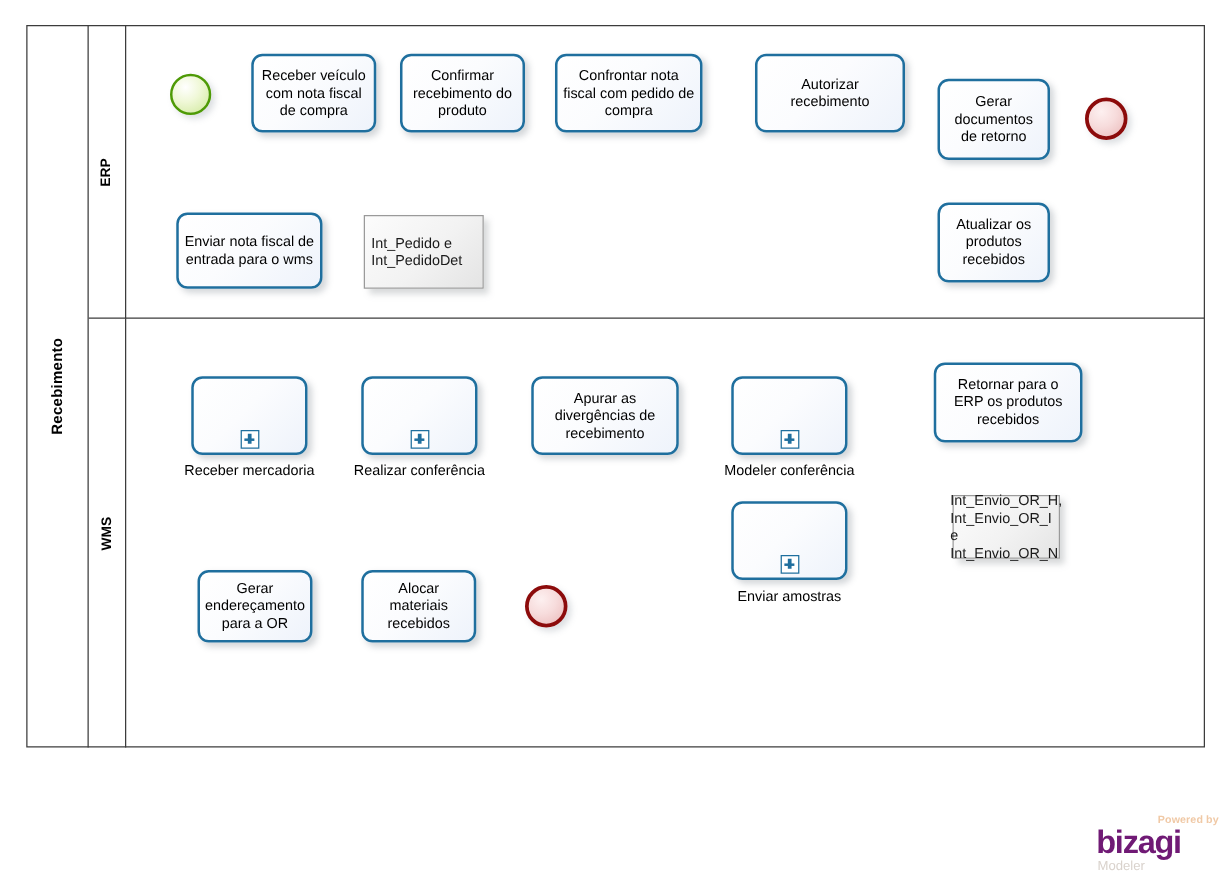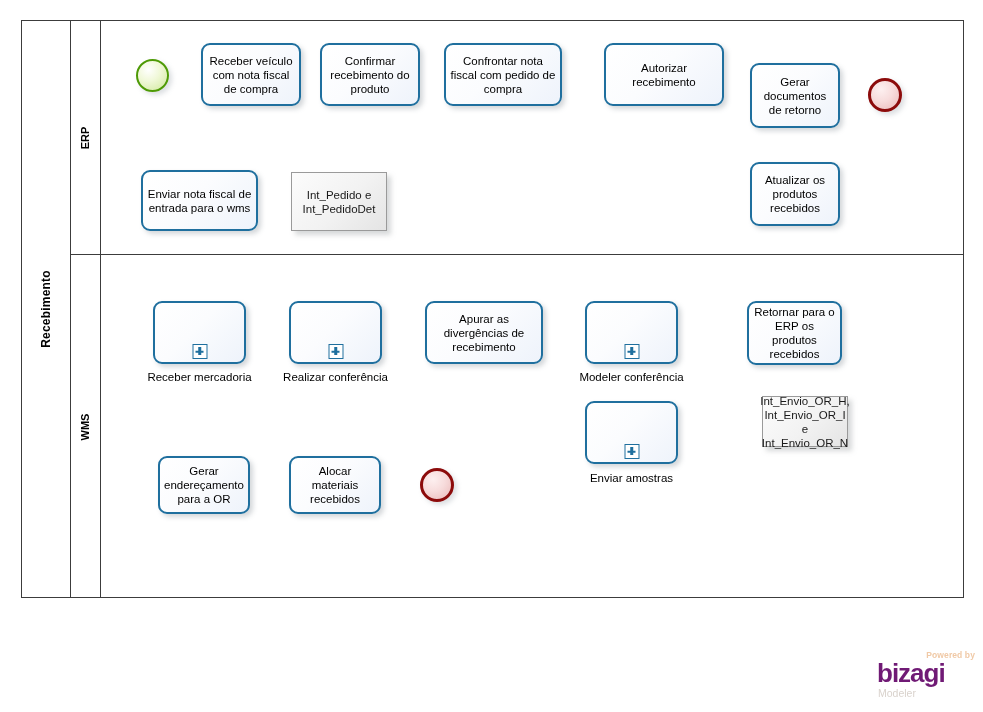--- a/index.html
+++ b/index.html
@@ -149,21 +149,20 @@
   
   .annotation {
     position: absolute;
     box-sizing: border-box;
     border: 1px solid #9a9a9a;
     background: linear-gradient(135deg, #fcfcfc 0%, #f2f2f2 55%, #e4e4e4 100%);
     box-shadow: 4px 4px 5px rgba(140,145,150,0.35);
     display: flex;
     align-items: center;
     justify-content: center;
-    text-align: center;
     font-size: 11.5px;
     line-height: 14px;
     color: #1a1a1a;
     padding: 2px 5px;
   }
 
   
   #bizagi-logo {
     position: absolute;
     left: 877px;
@@ -295,21 +294,21 @@
   </div>
   <div class="ext-label" style="left:269px; top:371px; width:133px;">Realizar conferência</div>
 
   <div class="task" style="left:425px; top:301px; width:118px; height:63px;">Apurar  as divergências de recebimento</div>
 
   <div class="task sub" style="left:585px; top:301px; width:93px; height:63px;">
     <span class="subproc-marker"></span>
   </div>
   <div class="ext-label" style="left:565px; top:371px; width:133px;">Modeler conferência</div>
 
-  <div class="task" style="left:747px; top:301px; width:95px; height:64px;">Retornar para o ERP os produtos recebidos</div>
+  <div class="task" style="left:747px; top:290px; width:119px; height:64px;">Retornar para o ERP os produtos recebidos</div>
 
   <div class="annotation" style="left:762px; top:396px; width:86px; height:51px;">Int_Envio_OR_H, Int_Envio_OR_I e Int_Envio_OR_N</div>
 
   <div class="task sub" style="left:585px; top:401px; width:93px; height:63px;">
     <span class="subproc-marker"></span>
   </div>
   <div class="ext-label" style="left:565px; top:472px; width:133px;">Enviar amostras</div>
 
   <div class="task" style="left:158px; top:456px; width:92px; height:58px;">Gerar endereçamento para a OR</div>
 

